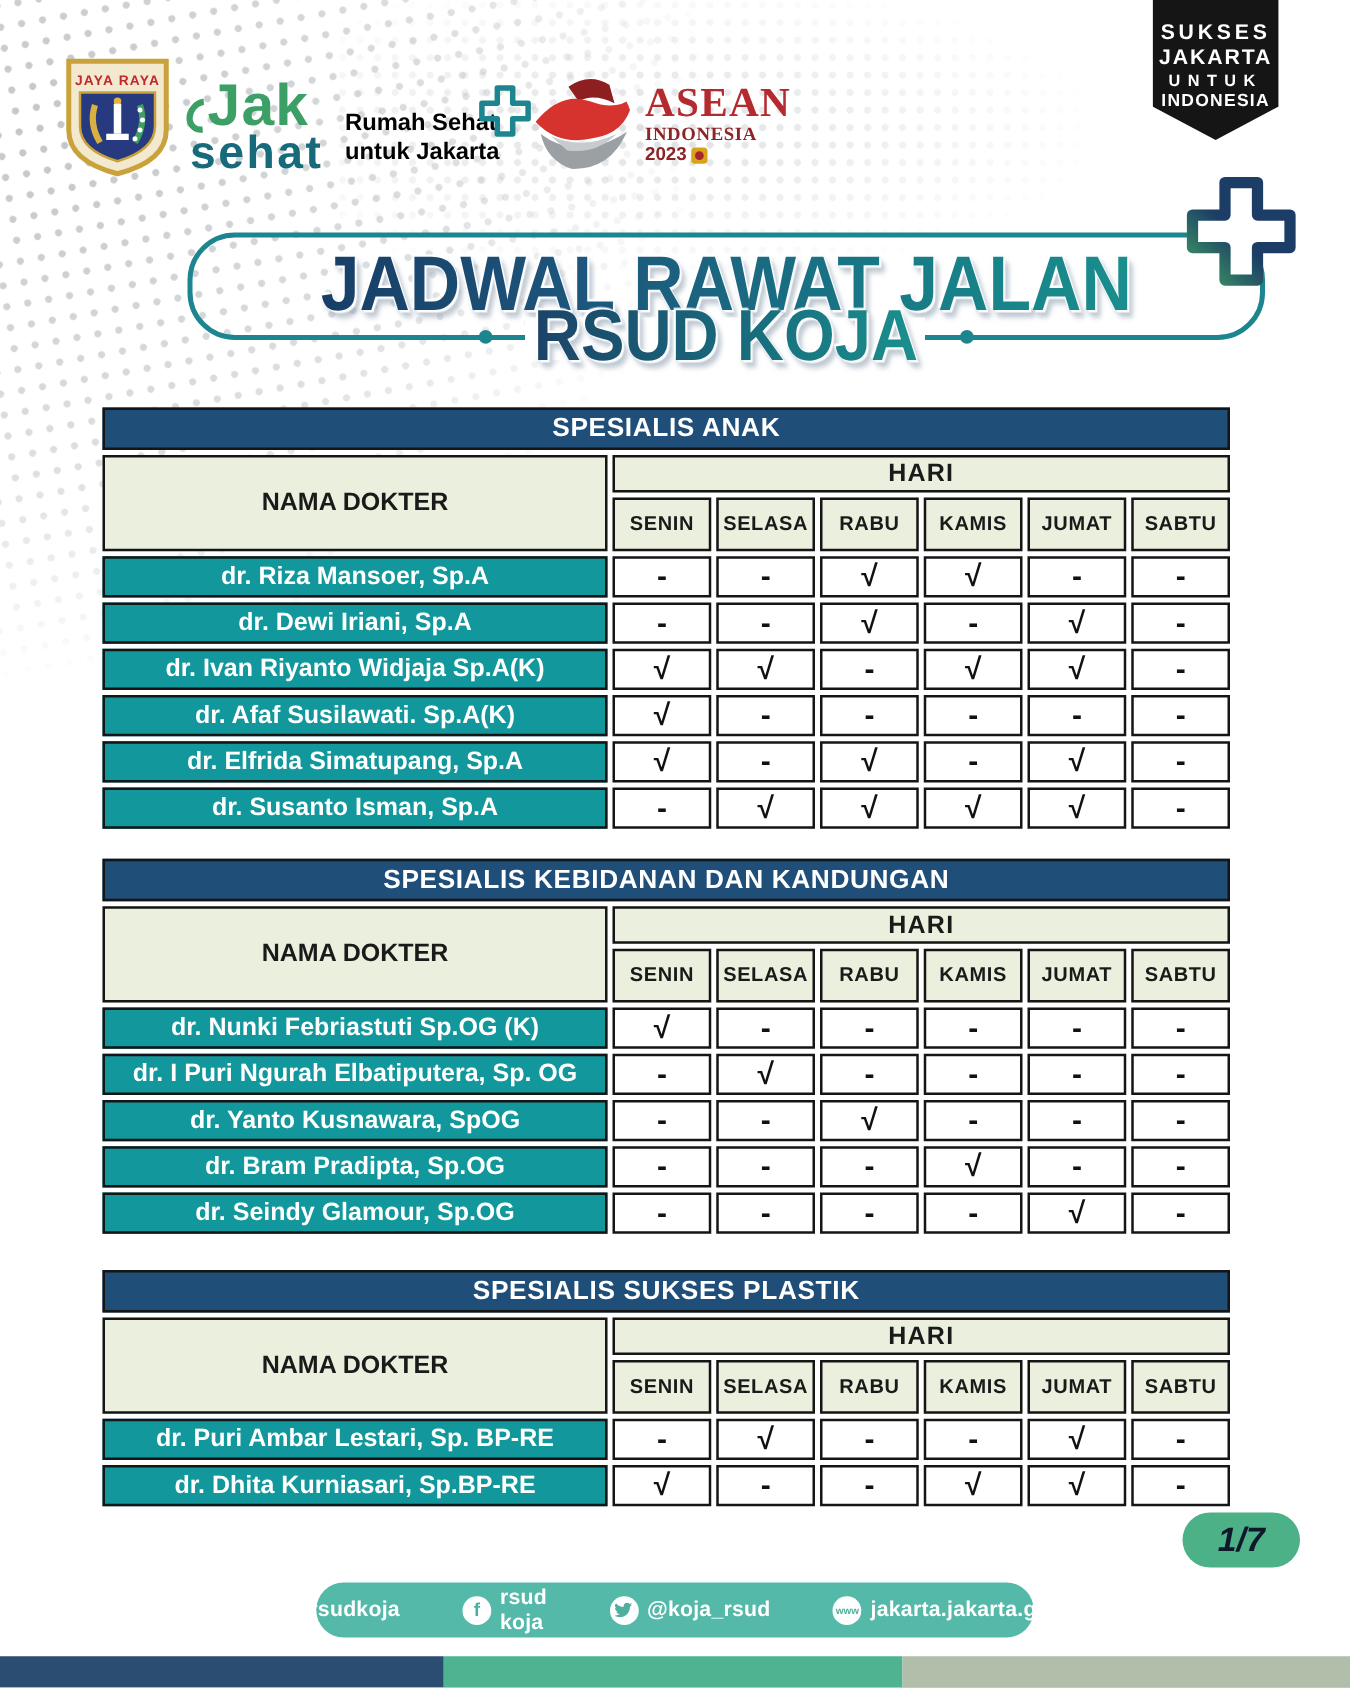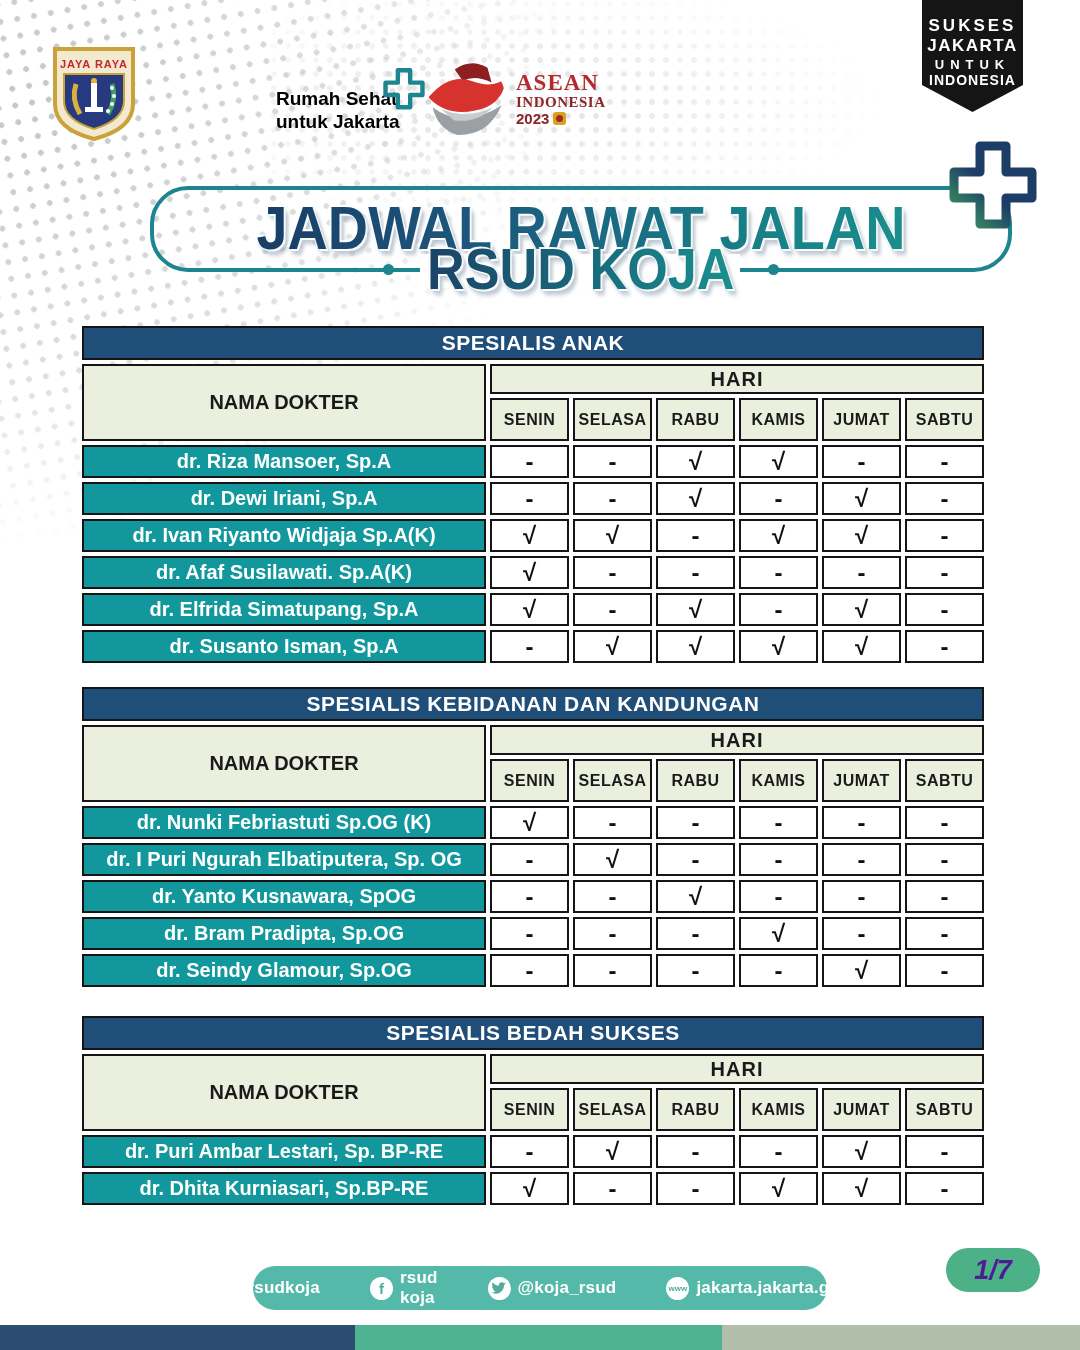--- a/index.html
+++ b/index.html
@@ -18,21 +18,21 @@
   
   #crest{position:absolute;left:50px;top:46px;}
   #jak-logo{position:absolute;left:152px;top:60px;line-height:1;}
   #jak-line1{position:relative;font-size:47px;font-weight:800;color:#3c9f66;letter-spacing:1px;margin-left:14px;}
   #jak-line1::before{content:"";position:absolute;left:-16px;bottom:0px;width:15px;height:19px;border:5px solid #3c9f66;border-radius:50%;border-top-color:transparent;border-right-color:transparent;transform:rotate(40deg);}
   #jak-line2{font-size:37px;font-weight:700;color:#176a79;letter-spacing:2px;margin-top:-4px;}
   #tagline{position:absolute;left:276px;top:88px;font-size:19px;font-weight:700;color:#000000;line-height:1.2;}
   #hdr-plus{position:absolute;left:382px;top:66px;}
   #asean{position:absolute;left:426px;top:58px;display:flex;align-items:center;}
   #asean-text{margin-left:8px;line-height:1.05;}
-  #asean-l1{font-family:"Liberation Serif",serif;font-size:23px;font-weight:700;color:#b32a2f;letter-spacing:1px;}
+  #asean-l1{font-family:"Liberation Serif",serif;font-size:33px;font-weight:700;color:#b32a2f;letter-spacing:1px;}
   #asean-l2{font-family:"Liberation Serif",serif;font-size:15px;font-weight:700;color:#8c2428;letter-spacing:.5px;}
   #asean-l3{font-family:"Liberation Serif",serif;font-size:15px;font-weight:700;color:#8c2428;display:flex;align-items:center;gap:4px;}
   .asean-emblem{display:inline-block;width:13px;height:13px;border-radius:3px;background:#d9a21b;position:relative;}
   .asean-emblem::after{content:"";position:absolute;left:3px;top:3px;right:3px;bottom:3px;border-radius:50%;background:#a5262b;}
   #black-badge{position:absolute;left:922px;top:0;width:101px;height:112px;background:#151515;
     clip-path:polygon(0 0,100% 0,100% 76%,50% 100%,0 76%);color:#fff;text-align:center;padding-top:16px;}
   .bb-line{font-weight:800;color:#fff;}
   .bb-0{font-size:17px;letter-spacing:3px;}
   .bb-1{font-size:17px;letter-spacing:1.5px;}
   .bb-2{font-size:13px;letter-spacing:6px;margin-top:1px;}
@@ -63,22 +63,22 @@
   table.sched td{border:2px solid #151515;text-align:center;vertical-align:middle;overflow:hidden;}
   td.sec{background:#1f4e79;color:#fff;font-weight:700;font-size:21px;letter-spacing:.5px;height:34px;}
   td.hdr{background:#eaf0dd;color:#1a1a1a;font-weight:700;}
   td.namec{font-size:20px;}
   td.hari{font-size:20px;height:30px;letter-spacing:1px;}
   td.dayh{font-size:16px;height:43px;letter-spacing:.5px;}
   td.doc{background:#12989c;color:#fff;font-weight:700;font-size:20px;height:33px;}
   td.val{background:#fff;color:#111;font-weight:700;font-size:24px;height:33px;line-height:1;}
 
   
-  #page-badge{position:absolute;left:946px;top:1248px;width:94px;height:44px;border-radius:22px;background:#4db188;
-    color:#4c1d95;font-size:27px;font-weight:800;font-style:italic;display:flex;align-items:center;justify-content:center;}
+  #page-badge{position:absolute;left:946px;top:1210px;width:94px;height:44px;border-radius:22px;background:#4db188;
+    color:#0f172a;font-size:27px;font-weight:800;font-style:italic;display:flex;align-items:center;justify-content:center;}
   #footer-pill{position:absolute;left:253px;top:1266px;width:574px;height:44px;border-radius:22px;background:#55b9a9;
     display:flex;align-items:center;justify-content:center;gap:25px;color:#fff;}
   .f-item{display:flex;align-items:center;gap:7px;}
   .f-text{font-size:17px;font-weight:600;color:#fff;letter-spacing:.2px;}
   .f-sep{width:2px;height:26px;background:rgba(255,255,255,.85);border-radius:1px;}
   .ic-circle{width:23px;height:23px;border-radius:50%;background:#fff;display:flex;align-items:center;justify-content:center;color:#4fae9e;font-weight:800;}
   .ig-box{width:21px;height:21px;border:2.5px solid #fff;border-radius:6px;position:relative;}
   .ig-box::before{content:"";position:absolute;left:4px;top:4px;width:7px;height:7px;border:2.5px solid #fff;border-radius:50%;}
   .ig-box::after{content:"";position:absolute;right:1px;top:1px;width:3px;height:3px;background:#fff;border-radius:50%;}
 
@@ -104,20 +104,24 @@
     <rect x="41" y="37" width="6" height="24" fill="#ffffff"></rect>
     <rect x="35" y="61" width="18" height="5" fill="#ffffff"></rect>
     <path d="M26,38 Q21,53 30,68" fill="none" stroke="#d8b13f" stroke-width="5"></path>
     <path d="M62,38 Q67,53 58,68" fill="none" stroke="#3f9e63" stroke-width="5"></path>
     <circle cx="62" cy="42" r="2" fill="#fff"></circle>
       <circle cx="64" cy="50" r="2" fill="#fff"></circle>
       <circle cx="62" cy="58" r="2" fill="#fff"></circle>
       <circle cx="58" cy="65" r="2" fill="#fff"></circle>
   </svg>
 
+  <div id="jak-logo">
+    <div id="jak-line1">Jak</div>
+    <div id="jak-line2">sehat</div>
+  </div>
 
   <div id="tagline">
     <div>Rumah Sehat</div>
     <div>untuk Jakarta</div>
   </div>
 
   <svg id="hdr-plus" width="44" height="50" viewBox="0 0 100 110">
     <path d="M36,8 h28 v28 h28 v28 h-28 v28 h-28 v-28 h-28 v-28 h28 z" fill="none" stroke="#1d8590" stroke-width="10" stroke-linejoin="round"></path>
   </svg>
 
@@ -337,21 +341,21 @@
             <col style="width: 404px;">
             <col style="width: 79px;">
             <col style="width: 79px;">
             <col style="width: 79px;">
             <col style="width: 79px;">
             <col style="width: 79px;">
             <col style="width: 79px;">
           </colgroup>
           <tbody>
             <tr>
-              <td colspan="7" class="sec">SPESIALIS BEDAH SUKSES</td>
+              <td colspan="7" class="sec">SPESIALIS SUKSES PLASTIK</td>
             </tr>
             <tr>
               <td rowspan="2" class="hdr namec">NAMA DOKTER</td>
               <td colspan="6" class="hdr hari">HARI</td>
             </tr>
             <tr>
               <td class="hdr dayh">SENIN</td>
               <td class="hdr dayh">SELASA</td>
               <td class="hdr dayh">RABU</td>
               <td class="hdr dayh">KAMIS</td>

